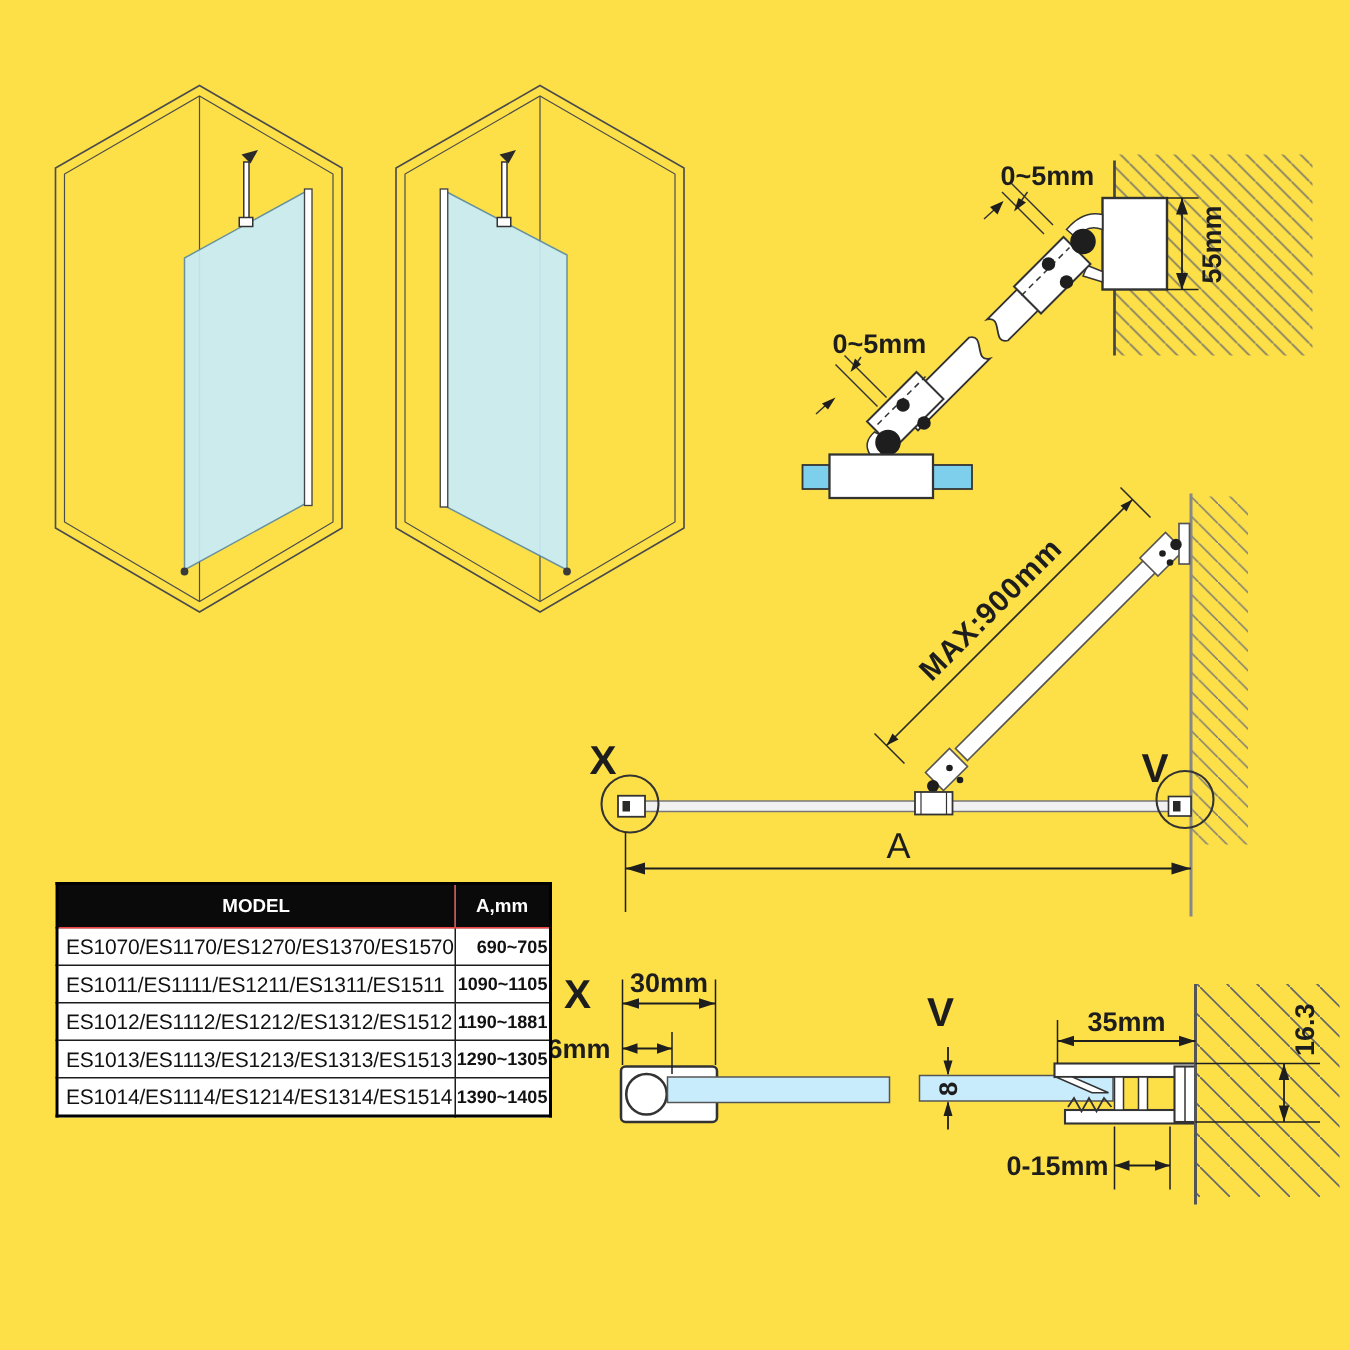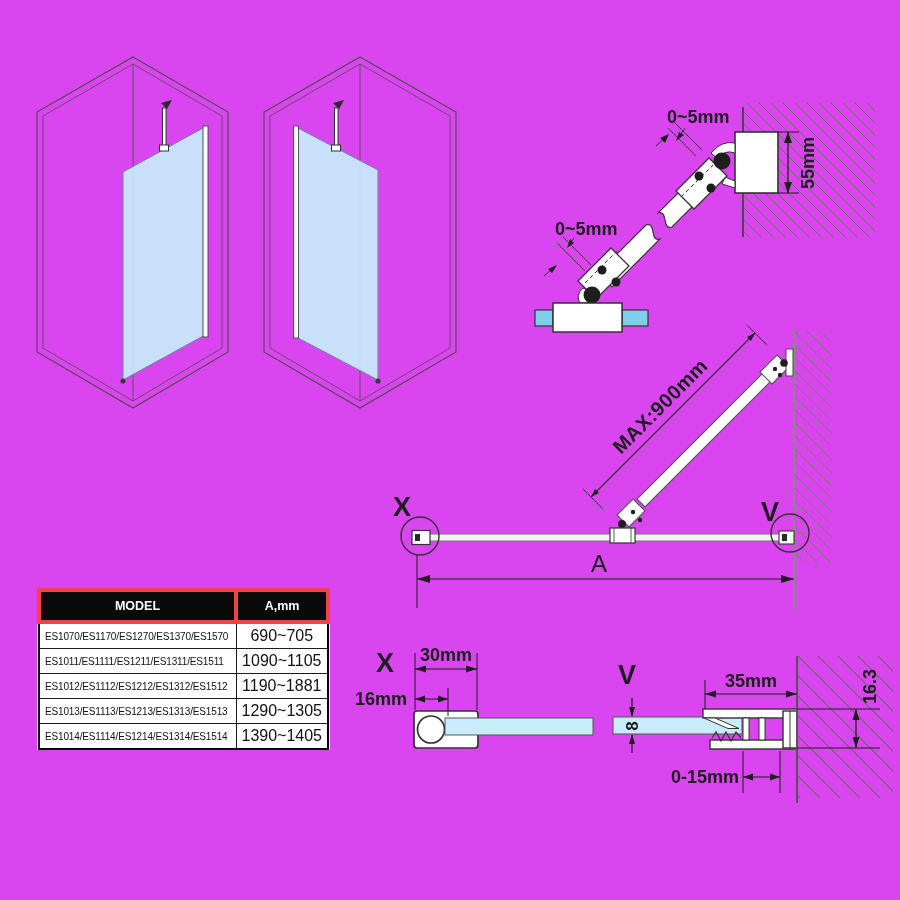--- a/index.html
+++ b/index.html
@@ -1,32 +1,32 @@
 <!DOCTYPE html>
 <html><head>
 <meta charset="utf-8">
 <style>
   html,body{margin:0;padding:0;background:#fff;}
-  #page{position:relative;width:900px;height:900px;background:#d946ef;overflow:hidden;
+  #page{position:relative;width:900px;height:900px;background:#fde047;overflow:hidden;
         font-family:"Liberation Sans",sans-serif;}
   .abs{position:absolute;}
   svg text{font-family:"Liberation Sans",sans-serif;fill:#1d1d1d;}
   .dim{font-size:18px;font-weight:bold;}
   .dim-sm{font-size:17px;font-weight:bold;}
   .big-label{font-size:27px;font-weight:bold;}
   .max-label{font-size:20px;font-weight:bold;letter-spacing:0.5px;}
   .a-label{font-size:24px;}
   #model-table{position:absolute;left:37px;top:588px;width:293px;border-collapse:collapse;
                border:2px solid #000;background:#fff;}
   #model-table th{background:#0a0a0a;color:#fff;font-size:12.5px;font-weight:bold;
-                  height:26px;border:4px solid #ef4444;}
+                  height:26px;border:1px solid #ef4444;}
   #model-table td{border:1px solid #1c1c1c;background:#fff;color:#111;}
-  #model-table td.model-cell{font-size:10px;height:24px;padding:0 0 0 5px;
+  #model-table td.model-cell{font-size:14px;height:24px;padding:0 0 0 5px;
                              white-space:nowrap;letter-spacing:-0.15px;}
-  #model-table td.a-cell{font-size:16px;text-align:center;}
+  #model-table td.a-cell{font-size:12px;text-align:right;font-weight:bold;}
   #model-table th.a-col{width:86px;}
 </style>
 </head>
 <body>
 
 <div id="page">
 
   <svg class="abs" style="left:20px;top:40px" width="460" height="385" viewBox="0 0 460 385">
 
     <g stroke="#4c4c4c" fill="none" stroke-width="1.1">

